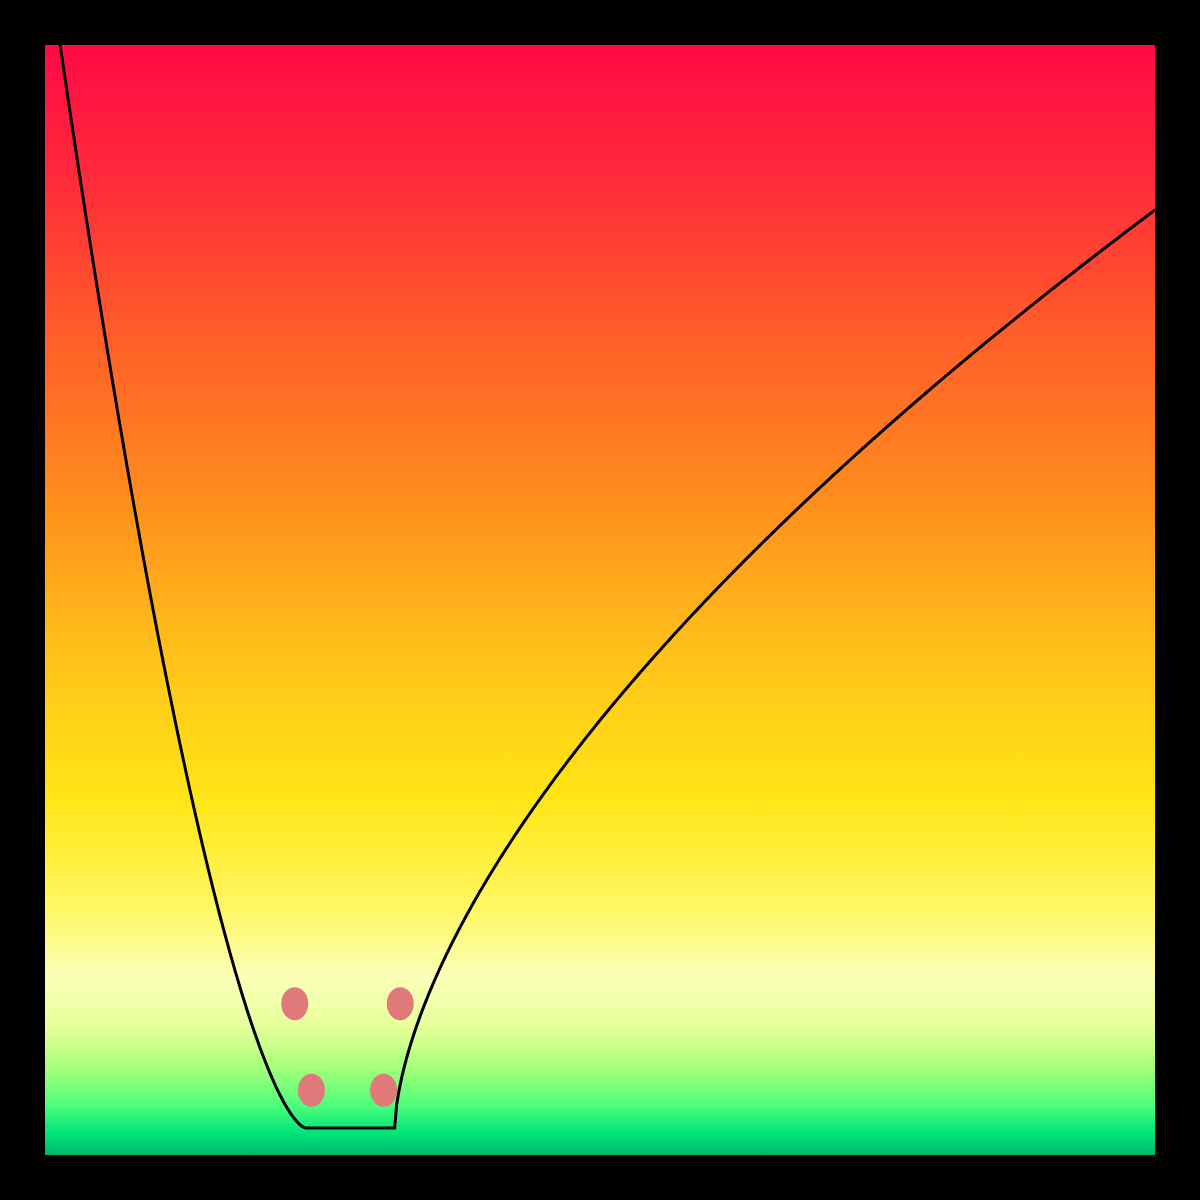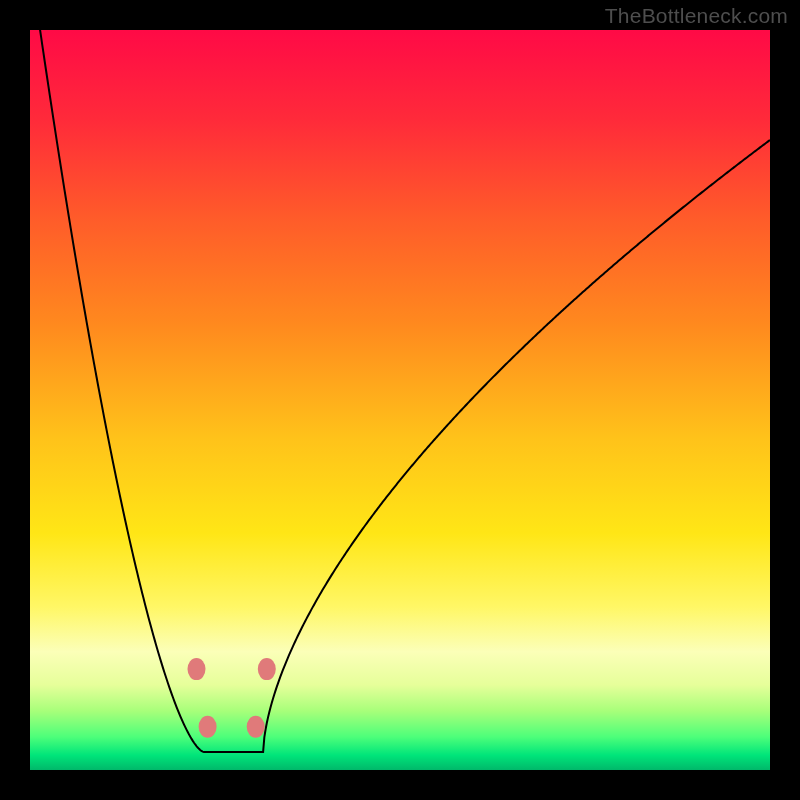--- a/index.html
+++ b/index.html
@@ -38,21 +38,20 @@
   svg.plot {
     display: block;
     width: 740px;
     height: 740px;
   }
 </style>
 </head>
 <body>
 
 <div class="stage">
-  <div class="watermark">TheBottleneck.com</div>
 
   <div class="plot-wrap">
     <svg class="plot" viewBox="0 0 740 740">
       <defs>
         <linearGradient id="bg-grad" x1="0" y1="0" x2="0" y2="1">
             <stop offset="0.00%" stop-color="#ff0a46"></stop>
             <stop offset="12.00%" stop-color="#ff2a3a"></stop>
             <stop offset="25.00%" stop-color="#ff5a2a"></stop>
             <stop offset="40.00%" stop-color="#ff8a1e"></stop>
             <stop offset="55.00%" stop-color="#ffc21a"></stop>

